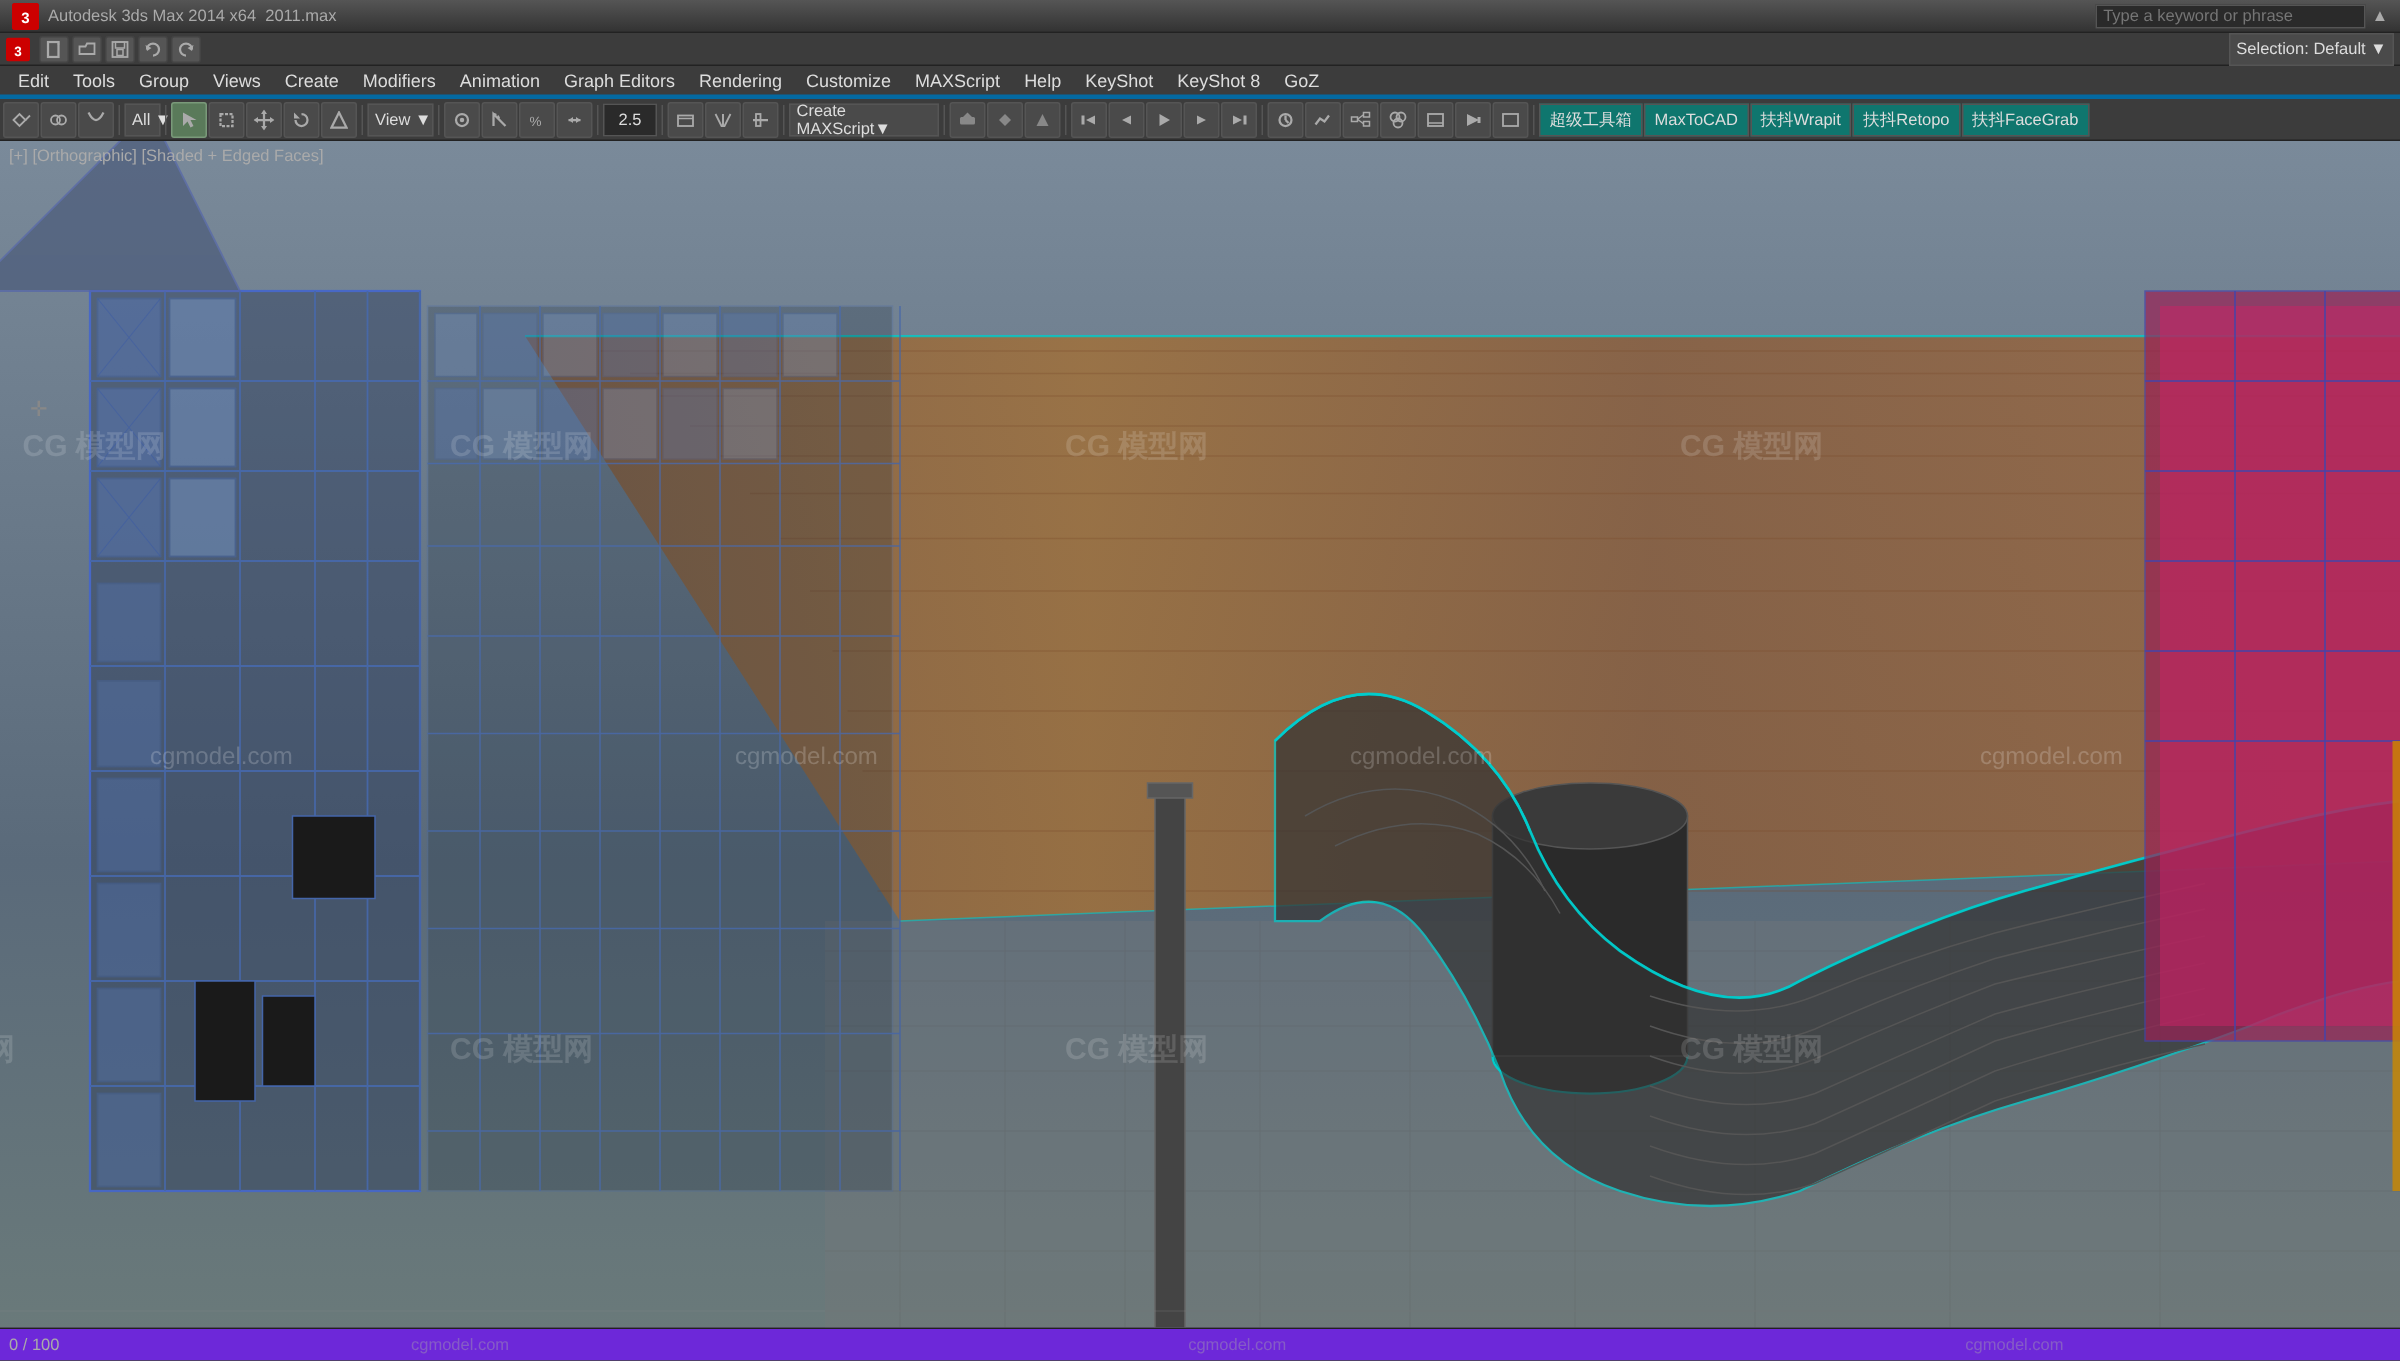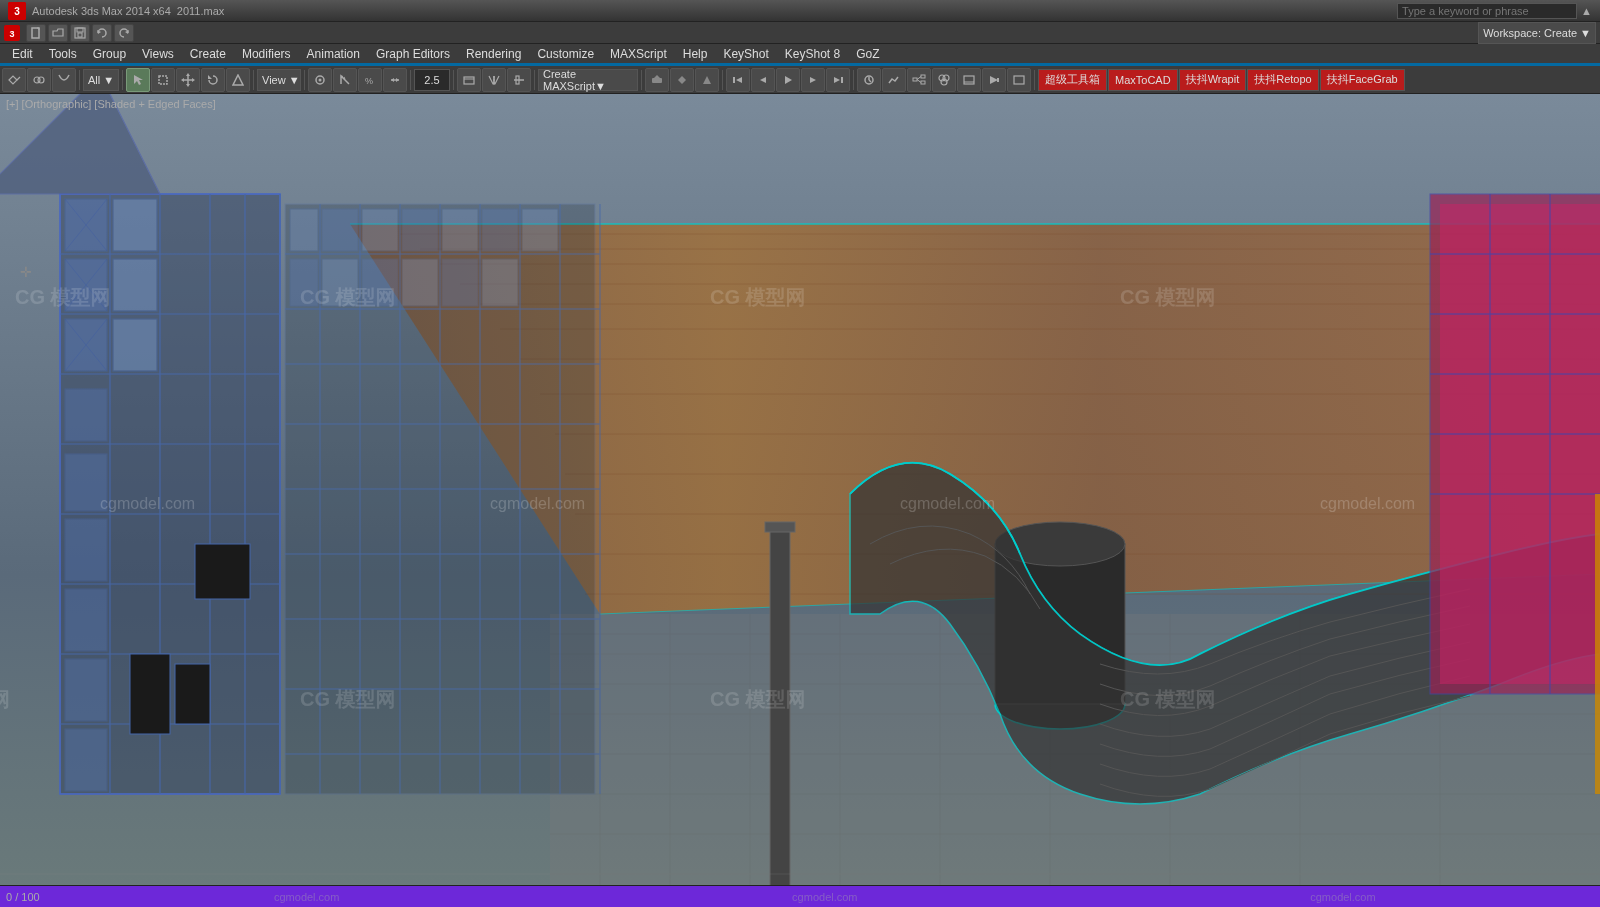--- a/index.html
+++ b/index.html
@@ -194,21 +194,21 @@
 
     
     #scene-svg {
       width: 100%;
       height: 100%;
     }
 
     
     .cn-toolbar-item {
       padding: 2px 6px;
-      background: #b91c1c;
+      background: #0f766e;
       border: 1px solid #555;
       color: #ddd;
       font-size: 11px;
       cursor: pointer;
       height: 22px;
       display: flex;
       align-items: center;
     }
   </style>
 </head>
@@ -263,21 +263,21 @@
       </svg>
   </div>
   <div class="qa-btn" title="Redo">
     <svg width="12" height="12" viewBox="0 0 12 12">
         <path d="M10,6 a4,4 0 1,0 -4,4" fill="none" stroke="#aaa" stroke-width="1.5"></path>
         <polyline points="11,3 10,7 7,5" fill="#aaa"></polyline>
       </svg>
   </div>
   <div style="flex:1"></div>
   <div class="tb-dropdown">
-    <span>Workspace: Create</span>
+    <span>Selection: Default</span>
     <span>▼</span>
   </div>
 </div>
 
 <div id="menu-bar">
   <div class="menu-item">Edit</div>
   <div class="menu-item">Tools</div>
   <div class="menu-item">Group</div>
   <div class="menu-item">Views</div>
   <div class="menu-item">Create</div>
@@ -307,21 +307,21 @@
         <circle cx="9" cy="7" r="3" fill="none" stroke="#aaa" stroke-width="1.2"></circle>
       </svg>
   </div>
   <div class="tb-btn" title="Bind Space Warp">
     <svg width="14" height="14" viewBox="0 0 14 14">
         <path d="M2,2 Q7,12 12,2" fill="none" stroke="#aaa" stroke-width="1.5"></path>
       </svg>
   </div>
   <div class="tb-separator"></div>
 
-  <div class="tb-dropdown" style="width:36px;">
+  <div class="tb-dropdown" style="width:24px;">
     <span>All</span>
     <span>▼</span>
   </div>
   <div class="tb-separator"></div>
 
   <div class="tb-btn active" title="Select">
     <svg width="12" height="12" viewBox="0 0 12 12">
         <path d="M2,1 l0,9 l3,-3 l2,4 l2,-1 l-2,-4 l4,0 z" fill="#aaa"></path>
       </svg>
   </div>

